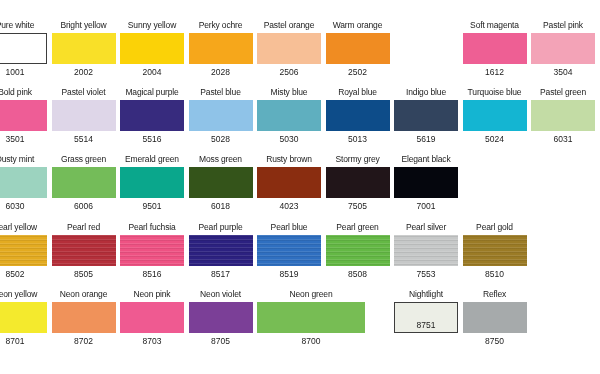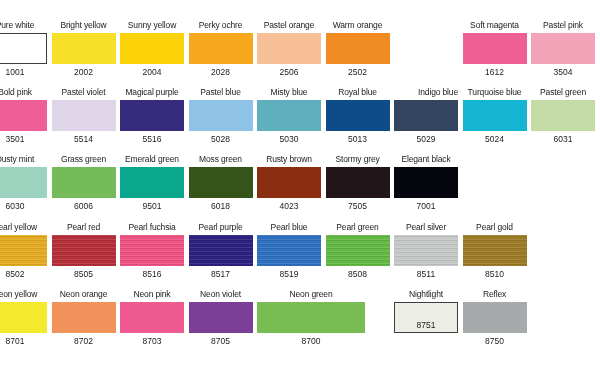--- a/index.html
+++ b/index.html
@@ -159,23 +159,23 @@
         <div class="swatch-name" style="color: rgb(27, 27, 27);">Misty blue</div>
         <div class="swatch-chip" style="background-color: rgb(95, 175, 191); height: 31px;"></div>
         <div class="swatch-code" style="color: rgb(27, 27, 27); top: 47px;">5030</div>
       </div>
       <div class="swatch-cell" style="left: 325.5px; width: 64px; height: 57px;">
         <div class="swatch-name" style="color: rgb(27, 27, 27);">Royal blue</div>
         <div class="swatch-chip" style="background-color: rgb(13, 76, 137); height: 31px;"></div>
         <div class="swatch-code" style="color: rgb(27, 27, 27); top: 47px;">5013</div>
       </div>
       <div class="swatch-cell" style="left: 394px; width: 64px; height: 57px;">
-        <div class="swatch-name" style="color: rgb(27, 27, 27); text-align: right;">Indigo blue</div>
+        <div class="swatch-name" style="color: rgb(27, 27, 27);">Indigo blue</div>
         <div class="swatch-chip" style="background-color: rgb(50, 68, 94); height: 31px;"></div>
-        <div class="swatch-code" style="color: rgb(27, 27, 27); top: 47px;">5029</div>
+        <div class="swatch-code" style="color: rgb(27, 27, 27); top: 47px;">5619</div>
       </div>
       <div class="swatch-cell" style="left: 462.5px; width: 64px; height: 57px;">
         <div class="swatch-name" style="color: rgb(27, 27, 27);">Turquoise blue</div>
         <div class="swatch-chip" style="background-color: rgb(20, 181, 210); height: 31px;"></div>
         <div class="swatch-code" style="color: rgb(27, 27, 27); top: 47px;">5024</div>
       </div>
       <div class="swatch-cell" style="left: 531px; width: 64px; height: 57px;">
         <div class="swatch-name" style="color: rgb(27, 27, 27);">Pastel green</div>
         <div class="swatch-chip" style="background-color: rgb(195, 220, 165); height: 31px;"></div>
         <div class="swatch-code" style="color: rgb(27, 27, 27); top: 47px;">6031</div>
@@ -245,21 +245,21 @@
         <div class="swatch-code" style="color: rgb(27, 27, 27); top: 47px;">8519</div>
       </div>
       <div class="swatch-cell" style="left: 325.5px; width: 64px; height: 57px;">
         <div class="swatch-name" style="color: rgb(27, 27, 27);">Pearl green</div>
         <div class="swatch-chip pearl" style="background-color: rgb(100, 184, 69); height: 31px;"></div>
         <div class="swatch-code" style="color: rgb(27, 27, 27); top: 47px;">8508</div>
       </div>
       <div class="swatch-cell" style="left: 394px; width: 64px; height: 57px;">
         <div class="swatch-name" style="color: rgb(27, 27, 27);">Pearl silver</div>
         <div class="swatch-chip pearl" style="background-color: rgb(198, 200, 200); height: 31px;"></div>
-        <div class="swatch-code" style="color: rgb(27, 27, 27); top: 47px;">8511</div>
+        <div class="swatch-code" style="color: rgb(27, 27, 27); top: 47px;">7553</div>
       </div>
       <div class="swatch-cell" style="left: 462.5px; width: 64px; height: 57px;">
         <div class="swatch-name" style="color: rgb(27, 27, 27);">Pearl gold</div>
         <div class="swatch-chip pearl" style="background-color: rgb(155, 123, 38); height: 31px;"></div>
         <div class="swatch-code" style="color: rgb(27, 27, 27); top: 47px;">8510</div>
       </div>
     </div>
     <div class="swatch-row" style="top: 289px; height: 57px;">
       <div class="swatch-cell" style="left: -17px; width: 64px; height: 57px;">
         <div class="swatch-name" style="color: rgb(27, 27, 27);">Neon yellow</div>

